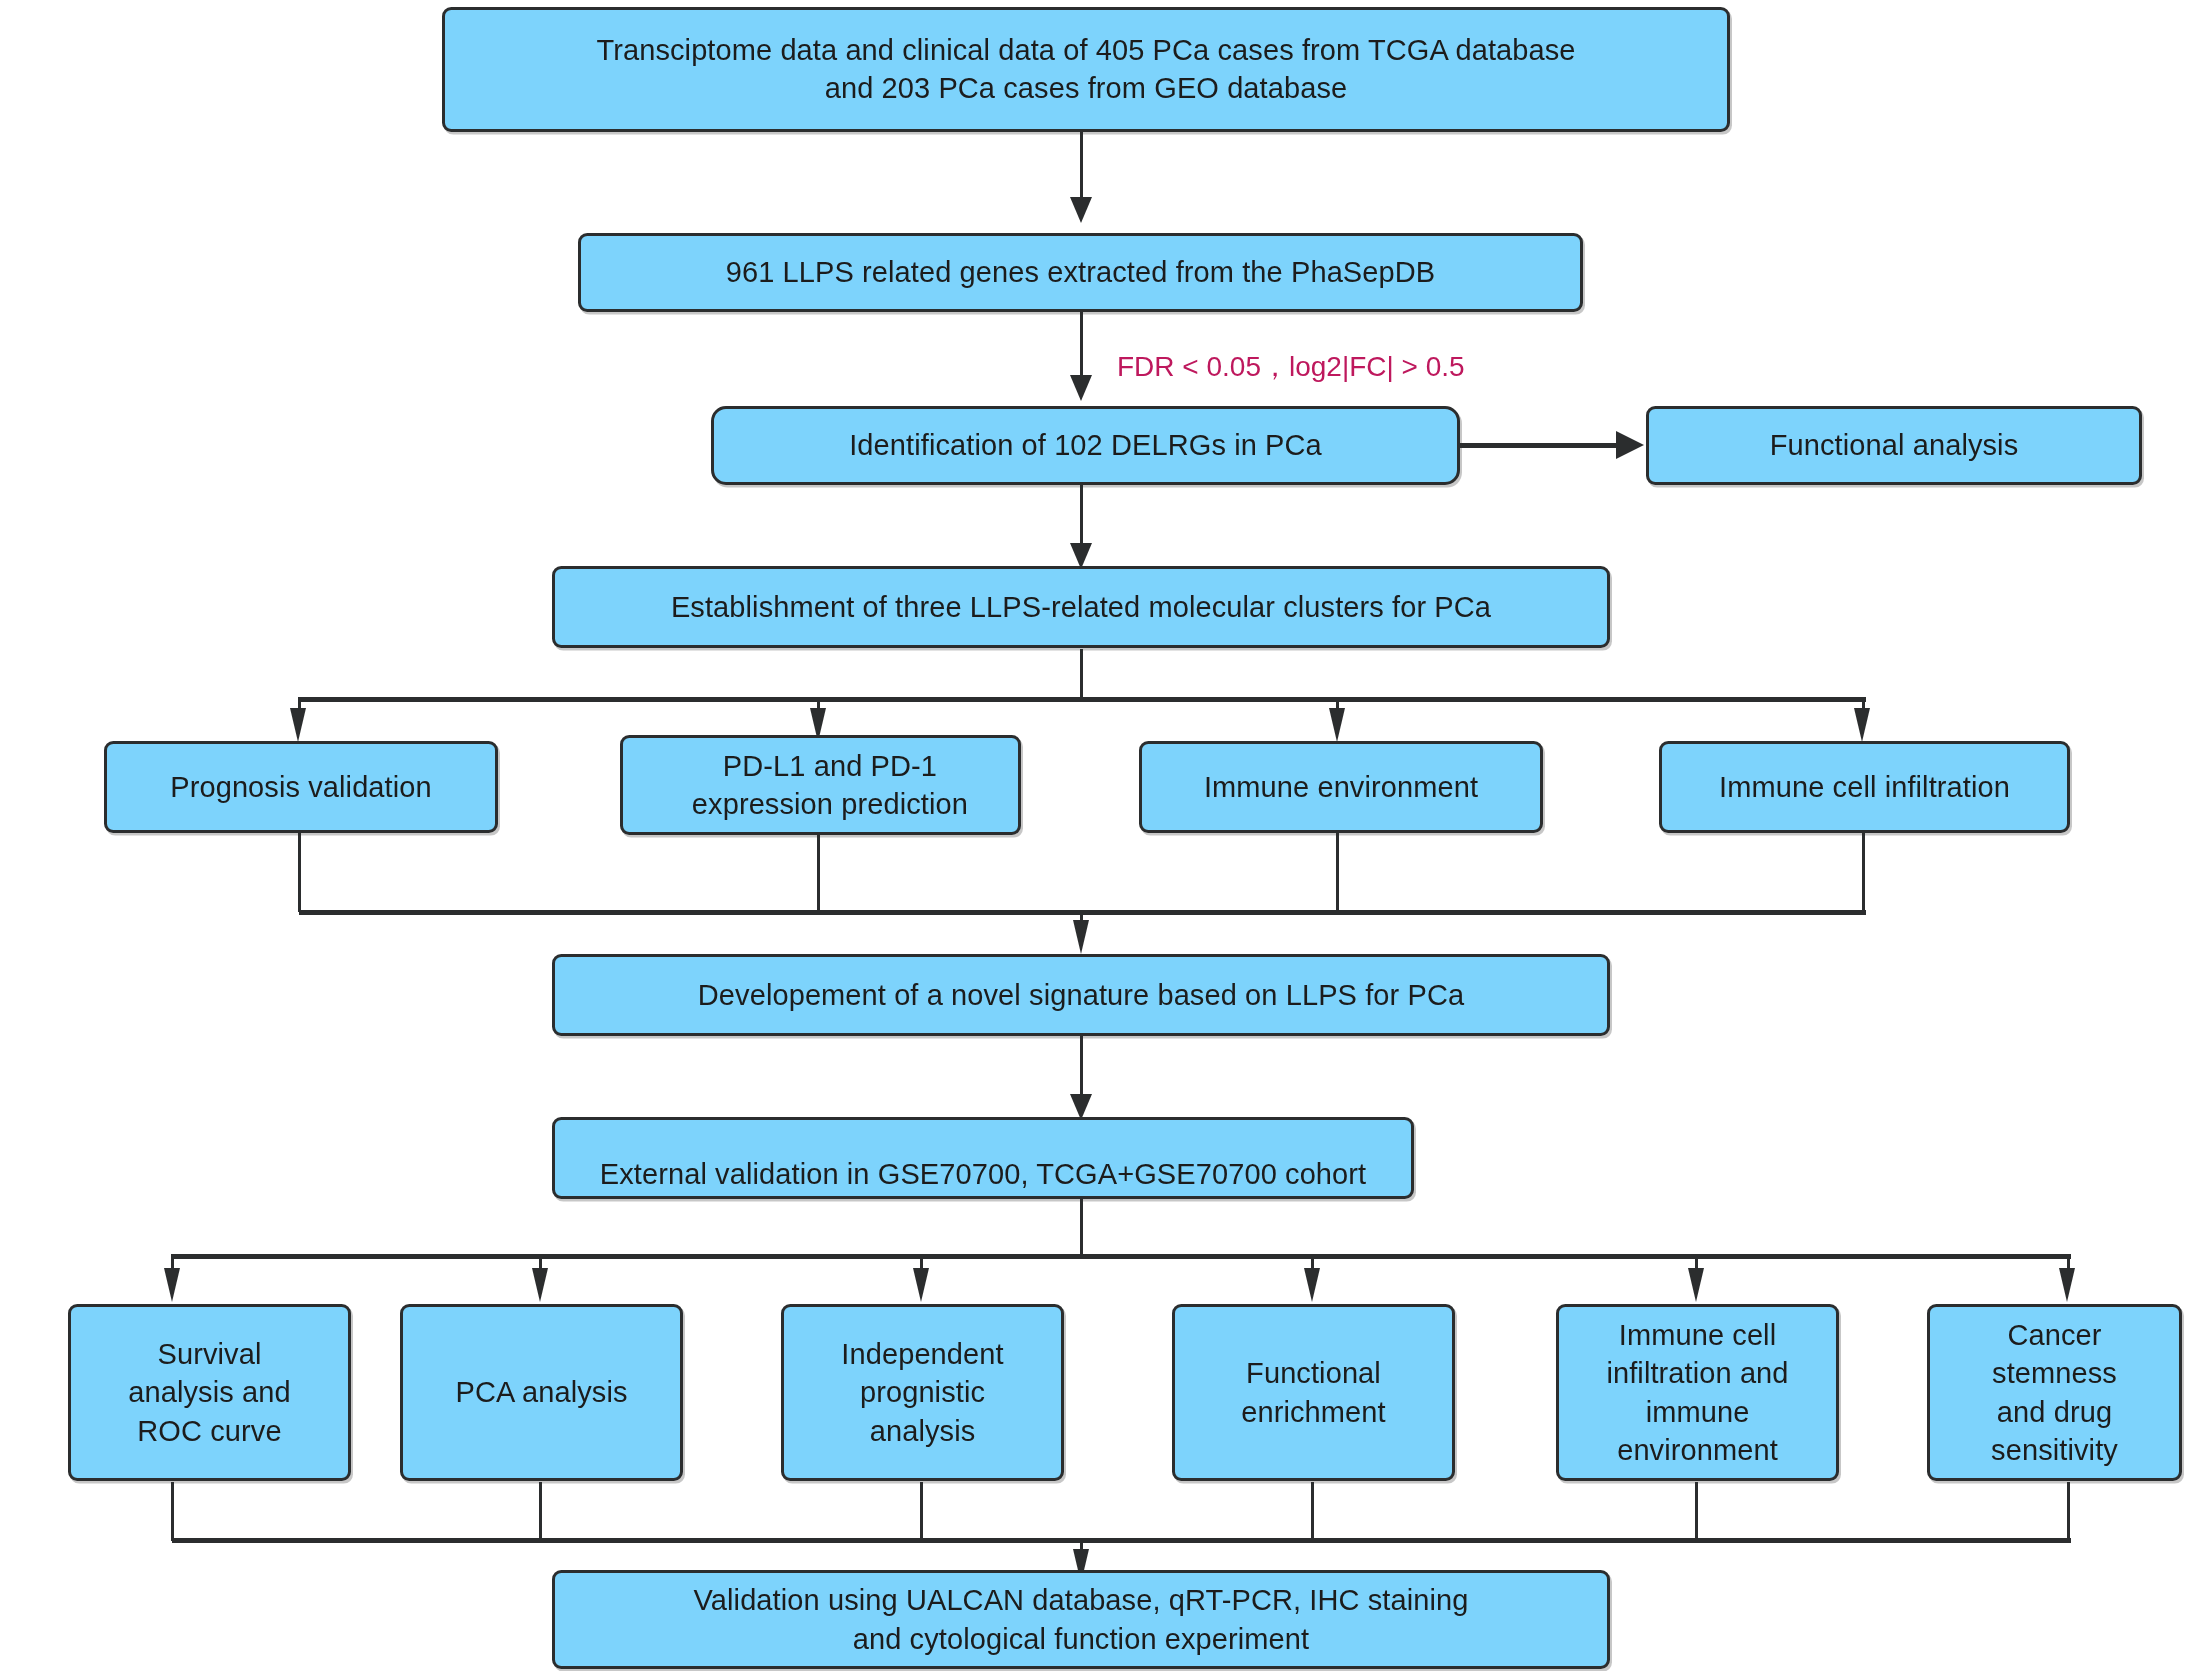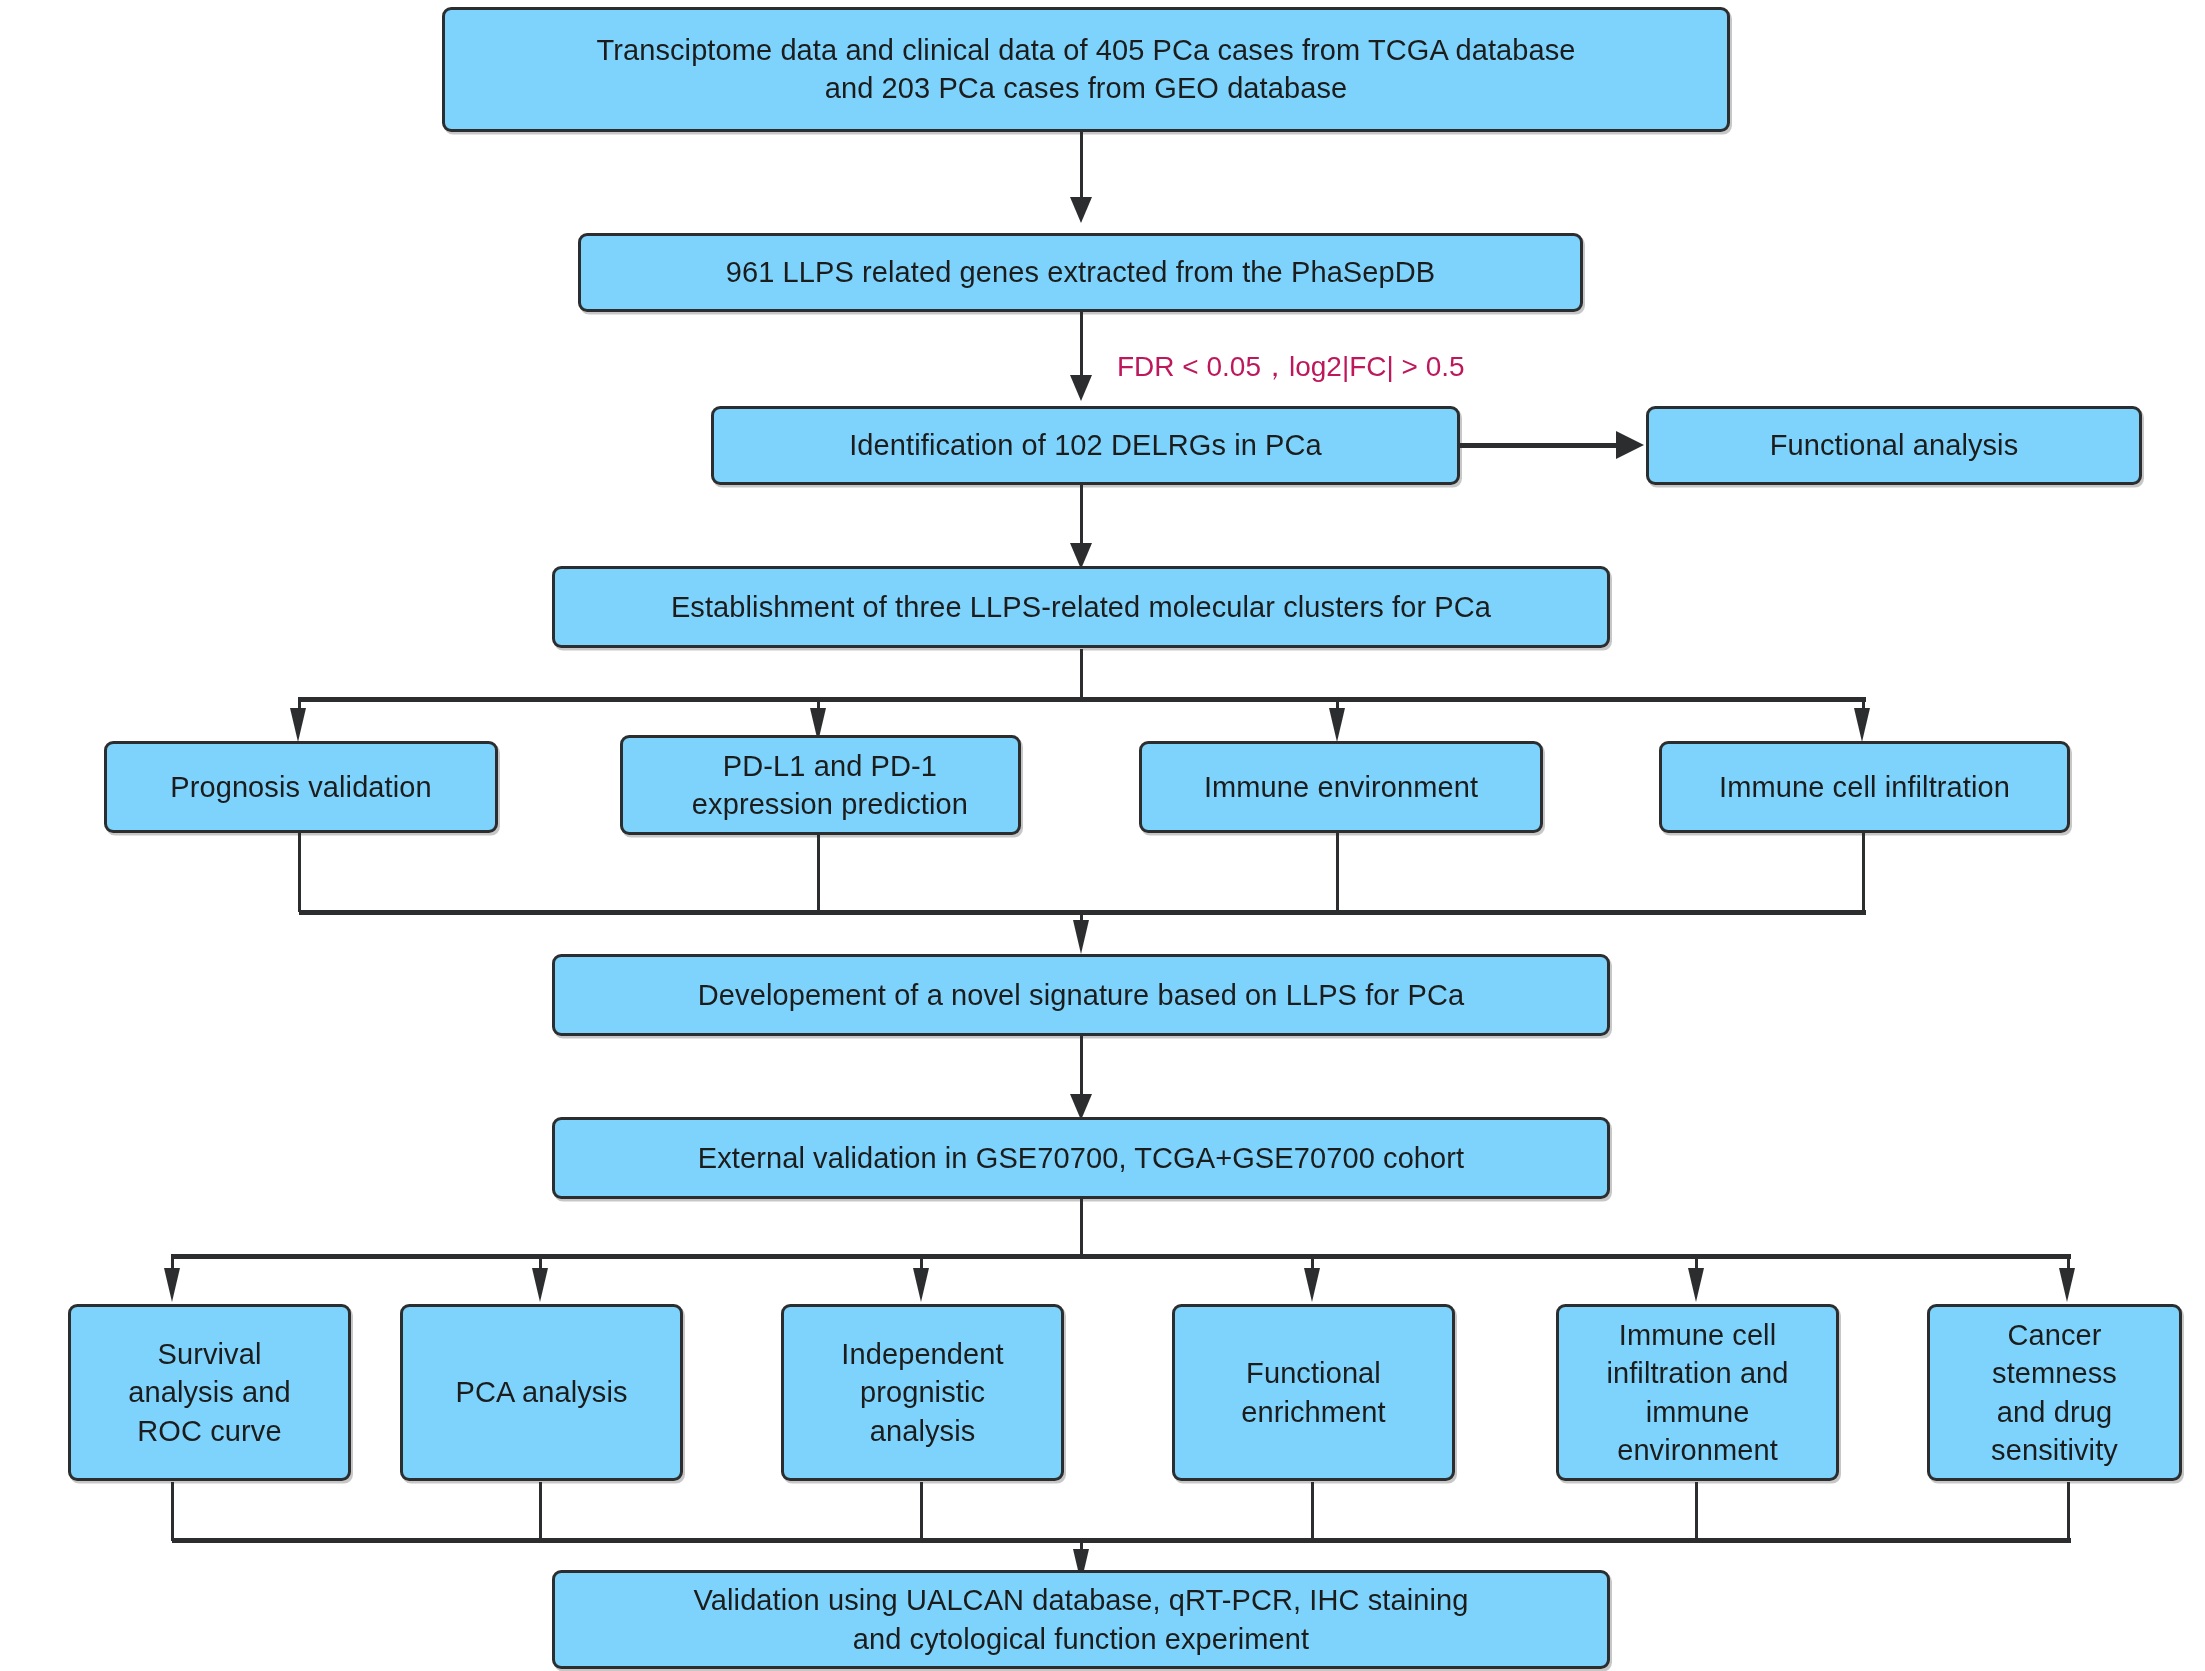--- a/index.html
+++ b/index.html
@@ -87,21 +87,21 @@
   <div class="arrow-down" style="left:1070px; top:197px;"></div>
 
   <div class="node" style="left:578px; top:233px; width:1005px; height:79px;">
     <span>961 LLPS related genes extracted from the PhaSepDB</span>
   </div>
 
   <div class="vline" style="left:1080px; top:312px; height:66px;"></div>
   <div class="arrow-down" style="left:1070px; top:375px;"></div>
   <div class="edge-label" style="left:1117px; top:348px;">FDR &lt; 0.05，log2|FC| &gt; 0.5</div>
 
-  <div class="node" style="left:711px; top:406px; width:749px; height:79px;">
+  <div class="node" style="left:711px; top:406px; width:749px; height:79px;border-radius:15px;">
     <span>Identification of 102 DELRGs in PCa</span>
   </div>
 
   <div class="hline" style="left:1460px; top:443px; width:158px;"></div>
   <div class="arrow-right" style="left:1616px; top:431px;"></div>
 
   <div class="node" style="left:1646px; top:406px; width:496px; height:79px;">
     <span>Functional analysis</span>
   </div>
 
@@ -152,21 +152,21 @@
   <div class="vline" style="left:1080px; top:910px; height:16.4px;"></div>
   <div class="arrow-down slim" style="left:1073px; top:920px;"></div>
 
   <div class="node" style="left:552px; top:954px; width:1058px; height:82px;">
     <span>Developement of a novel signature based on  LLPS for PCa</span>
   </div>
 
   <div class="vline" style="left:1080px; top:1036px; height:62px;"></div>
   <div class="arrow-down" style="left:1070px; top:1094px;"></div>
 
-  <div class="node" style="left:552px; top:1117px; width:1058px; height:82px;">
+  <div class="node" style="left:552px; top:1117px; width:862px; height:82px;align-items:flex-end;">
     <span>External validation in GSE70700, TCGA+GSE70700 cohort</span>
   </div>
 
   <div class="vline" style="left:1080px; top:1199px; height:58px;"></div>
   <div class="hline" style="left:172px; top:1254px; width:1899px;"></div>
 
   <div class="vline" style="left:171px; top:1254px; height:20px;"></div>
   <div class="arrow-down slim" style="left:164px; top:1268px;"></div>
 
   <div class="vline" style="left:539px; top:1254px; height:20px;"></div>

